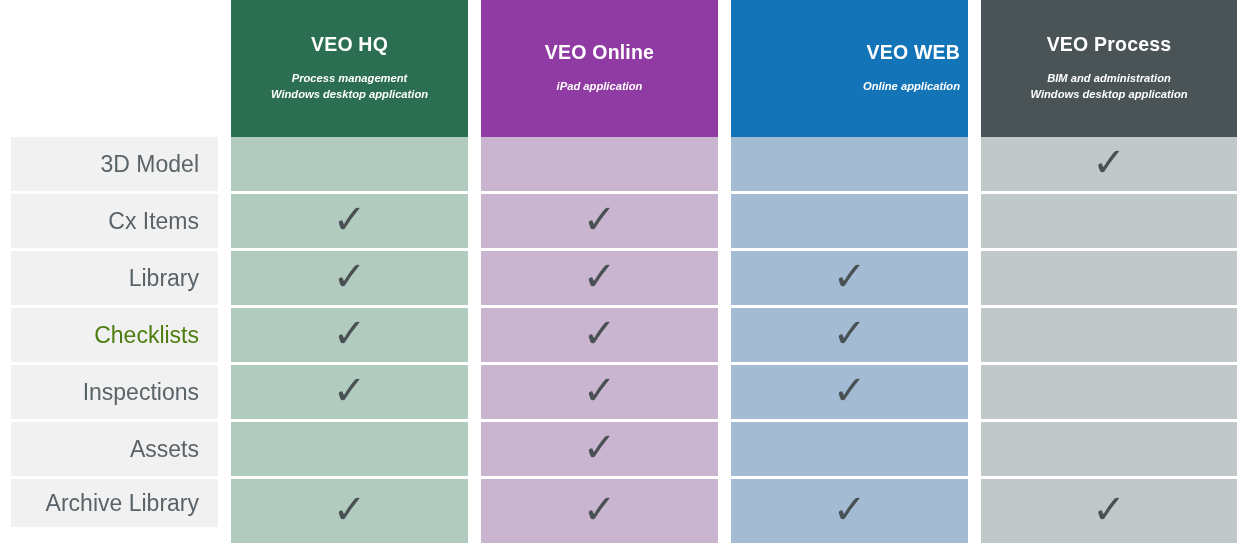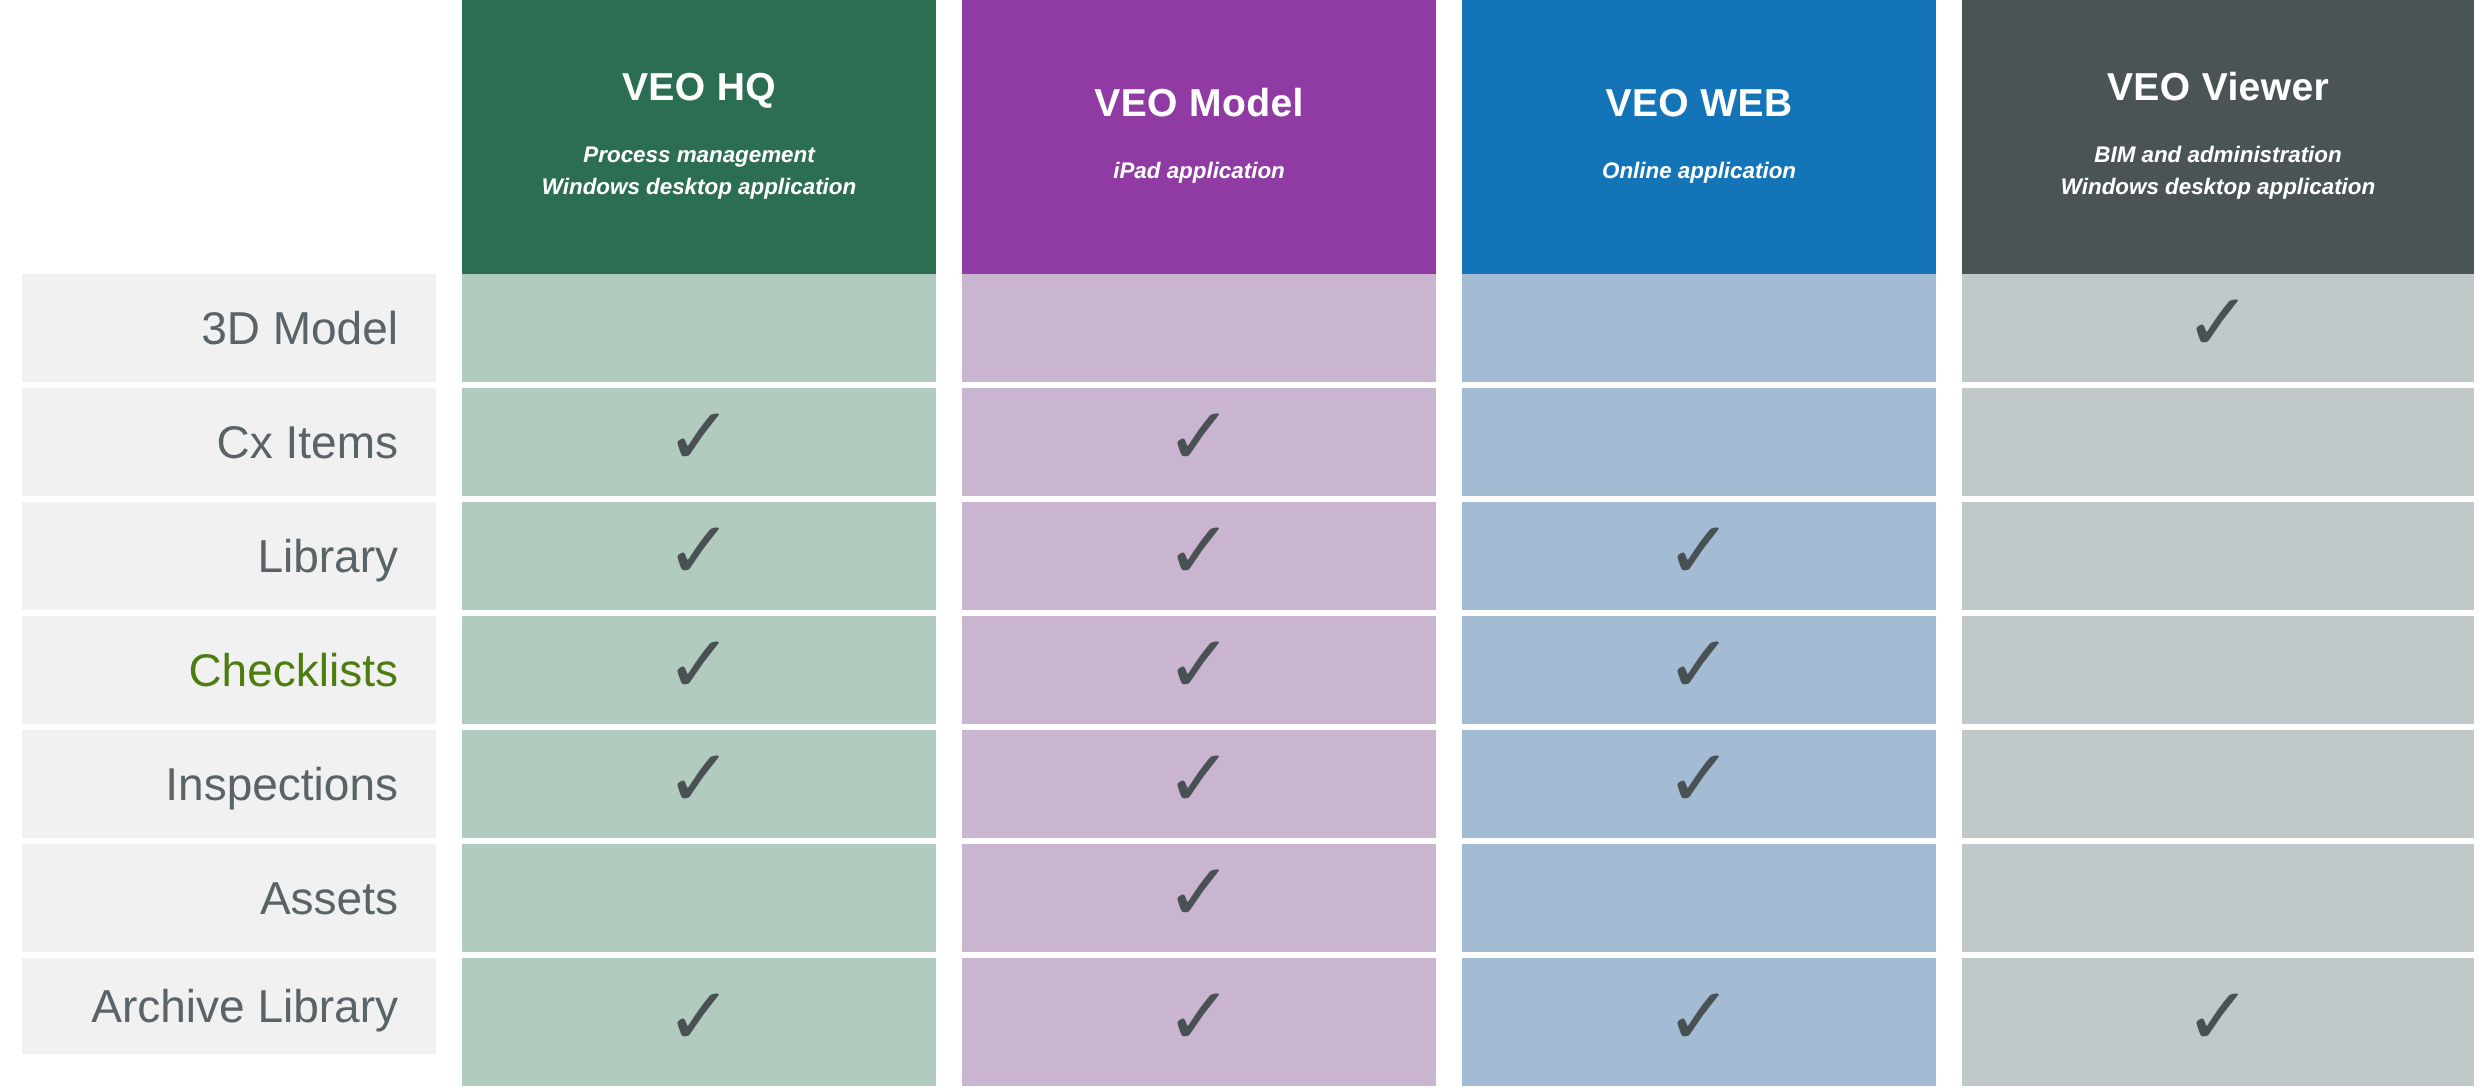--- a/index.html
+++ b/index.html
@@ -88,29 +88,29 @@
 <body>
 
 <div id="matrix">
   <div class="grid" id="grid">
       <div class="hdr" style="background: rgb(44, 110, 81); grid-column: 4;">
         <div class="title">VEO HQ</div>
         <div class="sub">Process management
 Windows desktop application</div>
       </div>
       <div class="hdr" style="background: rgb(143, 59, 163); grid-column: 6;">
-        <div class="title">VEO Model</div>
+        <div class="title">VEO Online</div>
         <div class="sub">iPad application</div>
       </div>
-      <div class="hdr" style="background: rgb(20, 116, 184); grid-column: 8;">
+      <div class="hdr" style="background: rgb(20, 116, 184); grid-column: 8; align-items: flex-end;">
         <div class="title">VEO WEB</div>
         <div class="sub">Online application</div>
       </div>
       <div class="hdr" style="background: rgb(74, 84, 87); grid-column: 10;">
-        <div class="title">VEO Viewer</div>
+        <div class="title">VEO Process</div>
         <div class="sub">BIM and administration
 Windows desktop application</div>
       </div>
       <div class="rowlabel" style="grid-row: 2; background: rgb(241, 241, 241); color: rgb(90, 99, 104);">3D Model</div>
       <div class="cell" style="background: rgb(177, 204, 191); grid-area: 2 / 4;">
         <span class="check hidden">✓</span>
       </div>
       <div class="cell" style="background: rgb(201, 181, 207); grid-area: 2 / 6;">
         <span class="check hidden">✓</span>
       </div>

